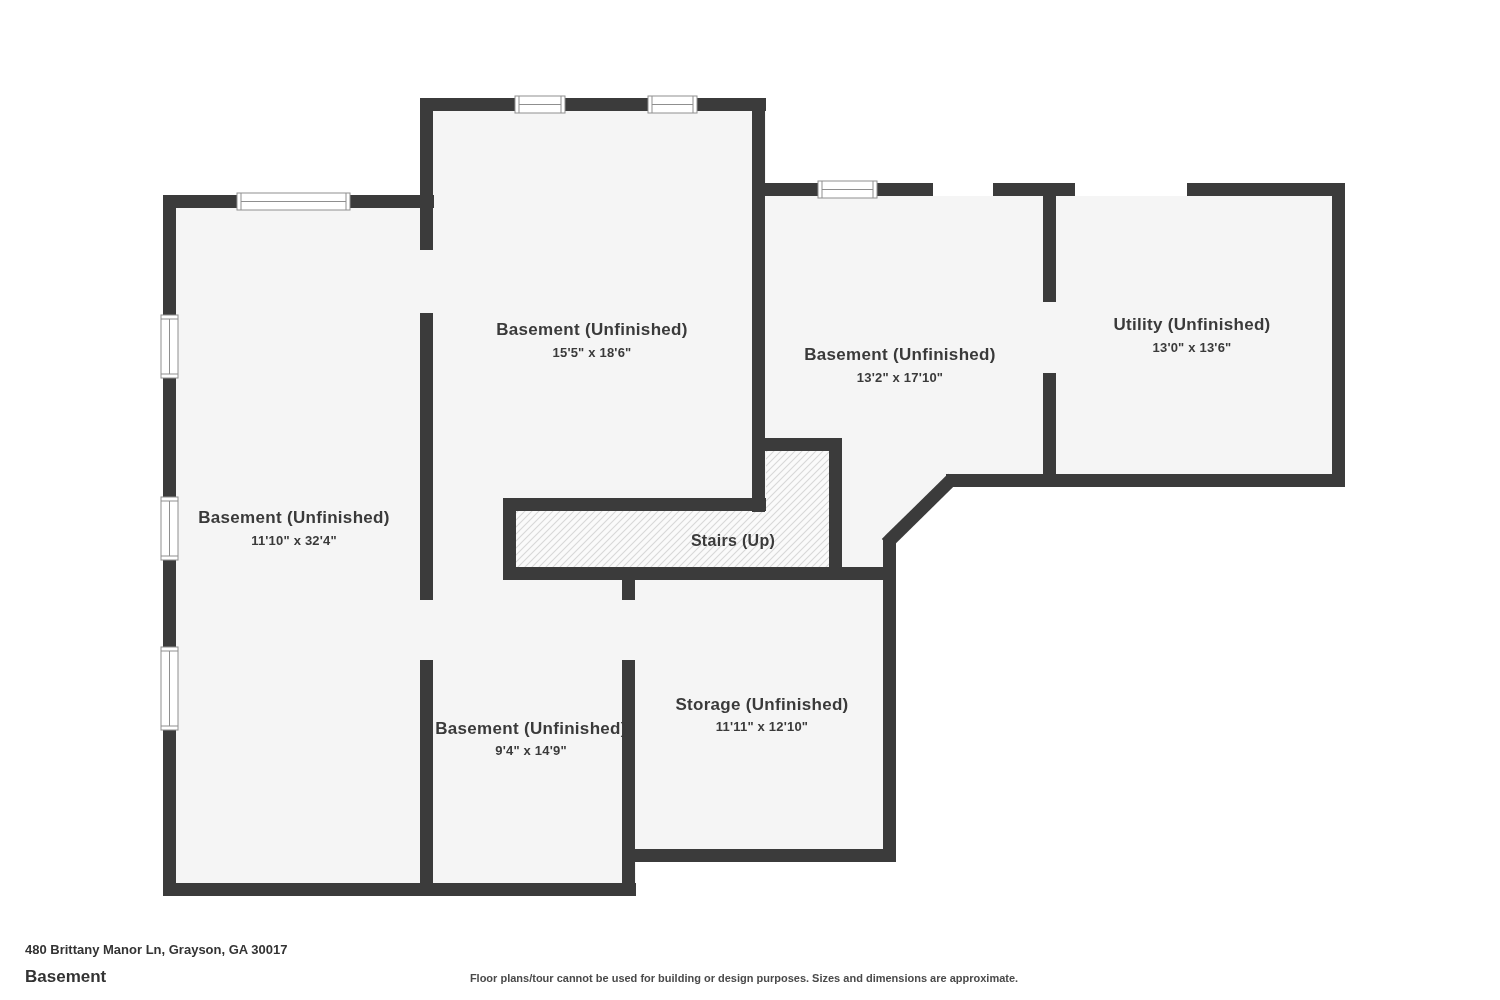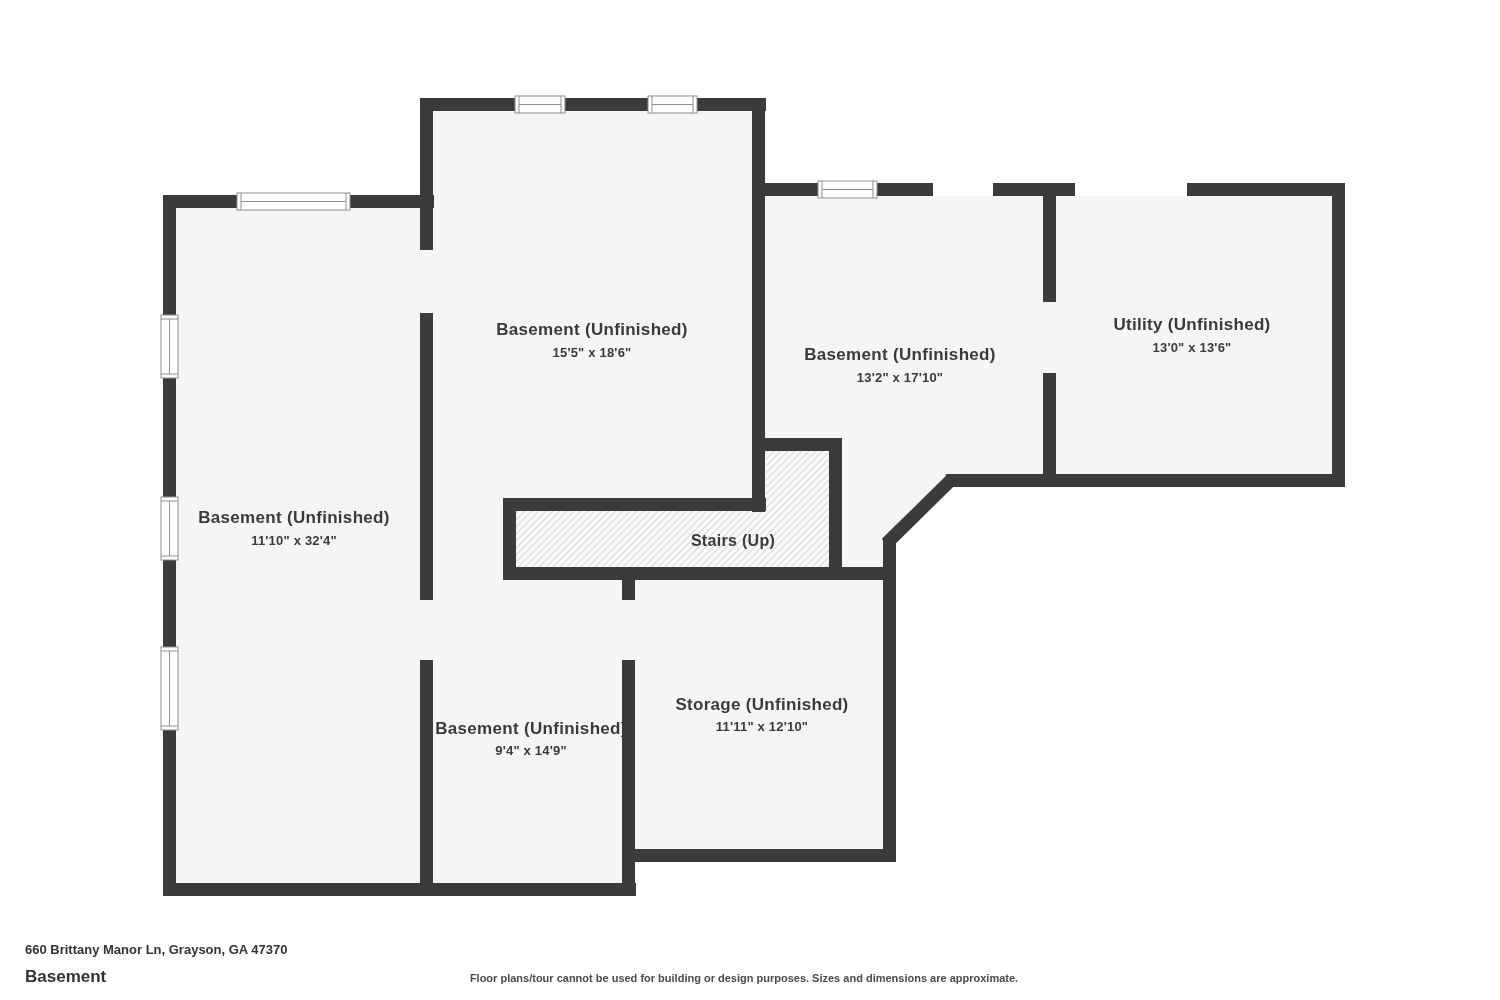--- a/index.html
+++ b/index.html
@@ -128,17 +128,17 @@
       <text class="room-name" x="531" y="734">Basement (Unfinished)</text>
       <text class="room-dims" x="531" y="755">9'4" x 14'9"</text>
 
       <text class="room-name" x="762" y="710">Storage (Unfinished)</text>
       <text class="room-dims" x="762" y="731">11'11" x 12'10"</text>
 
       <text class="stairs-label" x="733" y="546">Stairs (Up)</text>
     </g>
   </svg>
 
-  <div class="footer-address">660 Brittany Manor Ln, Grayson, GA 47370</div>
+  <div class="footer-address">480 Brittany Manor Ln, Grayson, GA 30017</div>
   <div class="footer-floor">Basement</div>
   <div class="footer-disclaimer">Floor plans/tour cannot be used for building or design purposes. Sizes and dimensions are approximate.</div>
 
 </div>
 
 </body></html>

